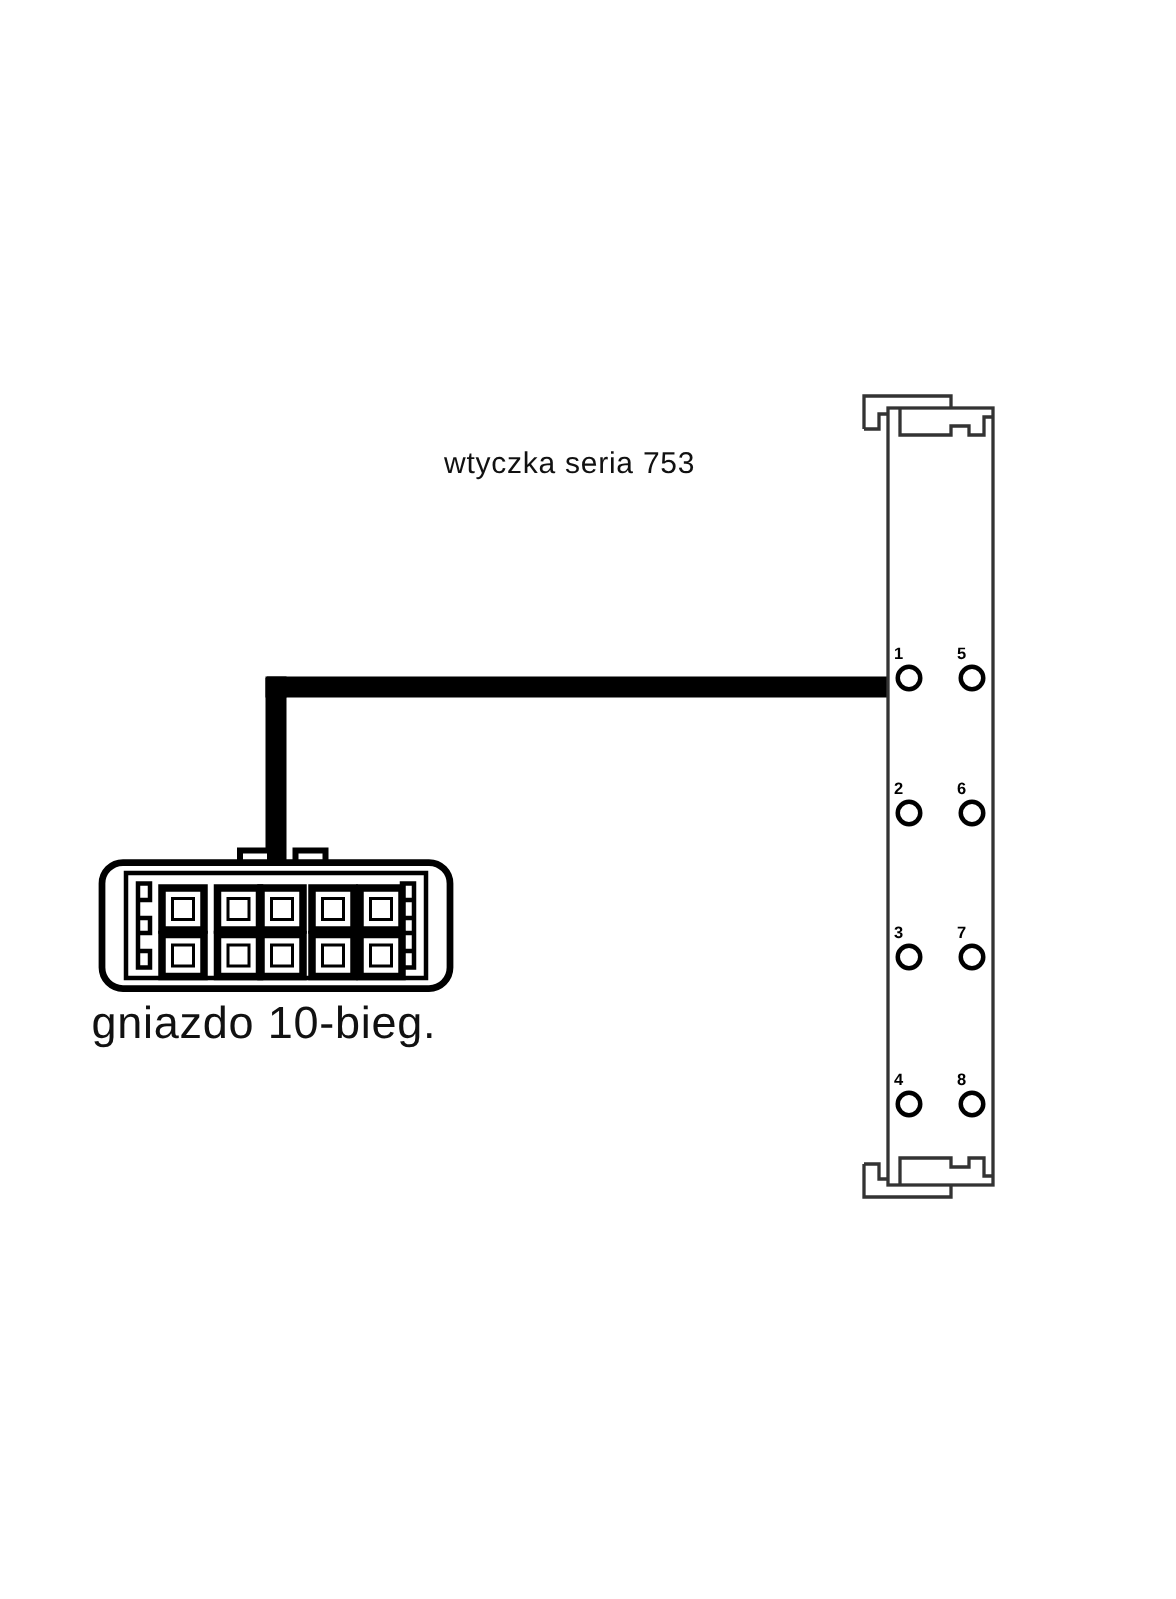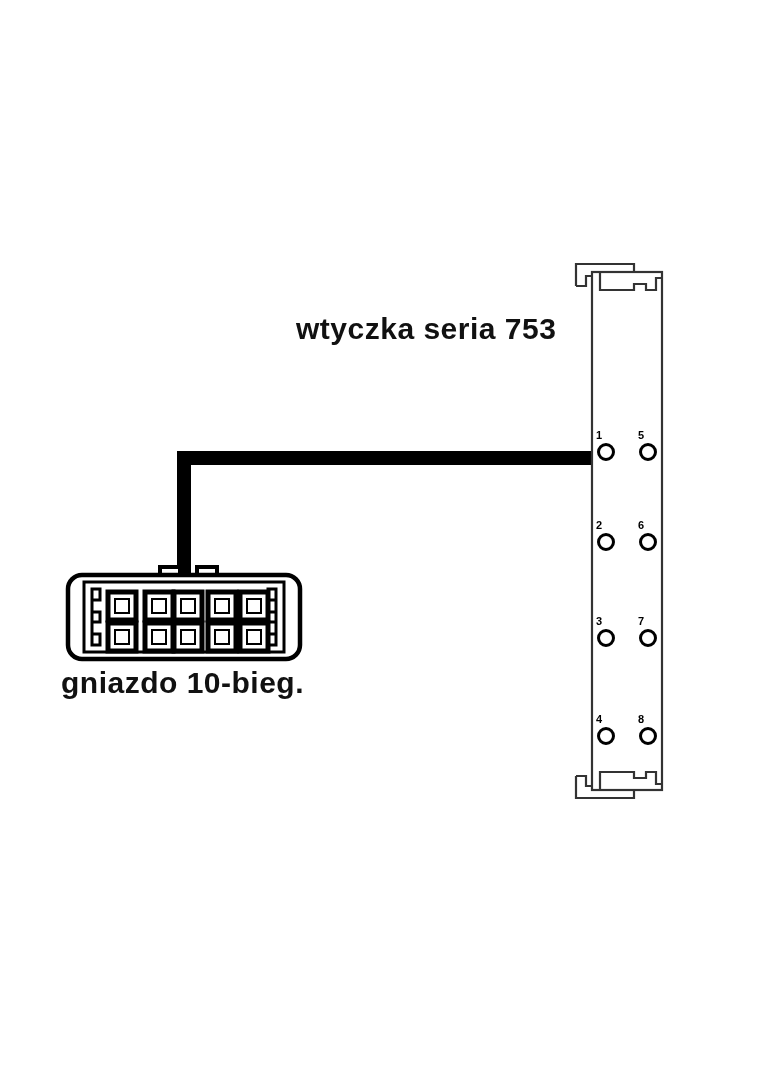--- a/index.html
+++ b/index.html
@@ -25,30 +25,30 @@
 
   .label-text {
     position: absolute;
     color: #111111;
     white-space: nowrap;
     letter-spacing: 0.5px;
   }
 
   #plug-label {
     left: 296px;
-    top: 312px;
-    font-size: 30px;
-    font-weight: 700;
+    top: 298px;
+    font-size: 20px;
+    font-weight: 400;
   }
 
   #socket-label {
     left: 61px;
     top: 666px;
     font-size: 30px;
-    font-weight: 700;
+    font-weight: 400;
   }
 
   svg {
     position: absolute;
     left: 0;
     top: 0;
     display: block;
   }
 
   .pin-num {

